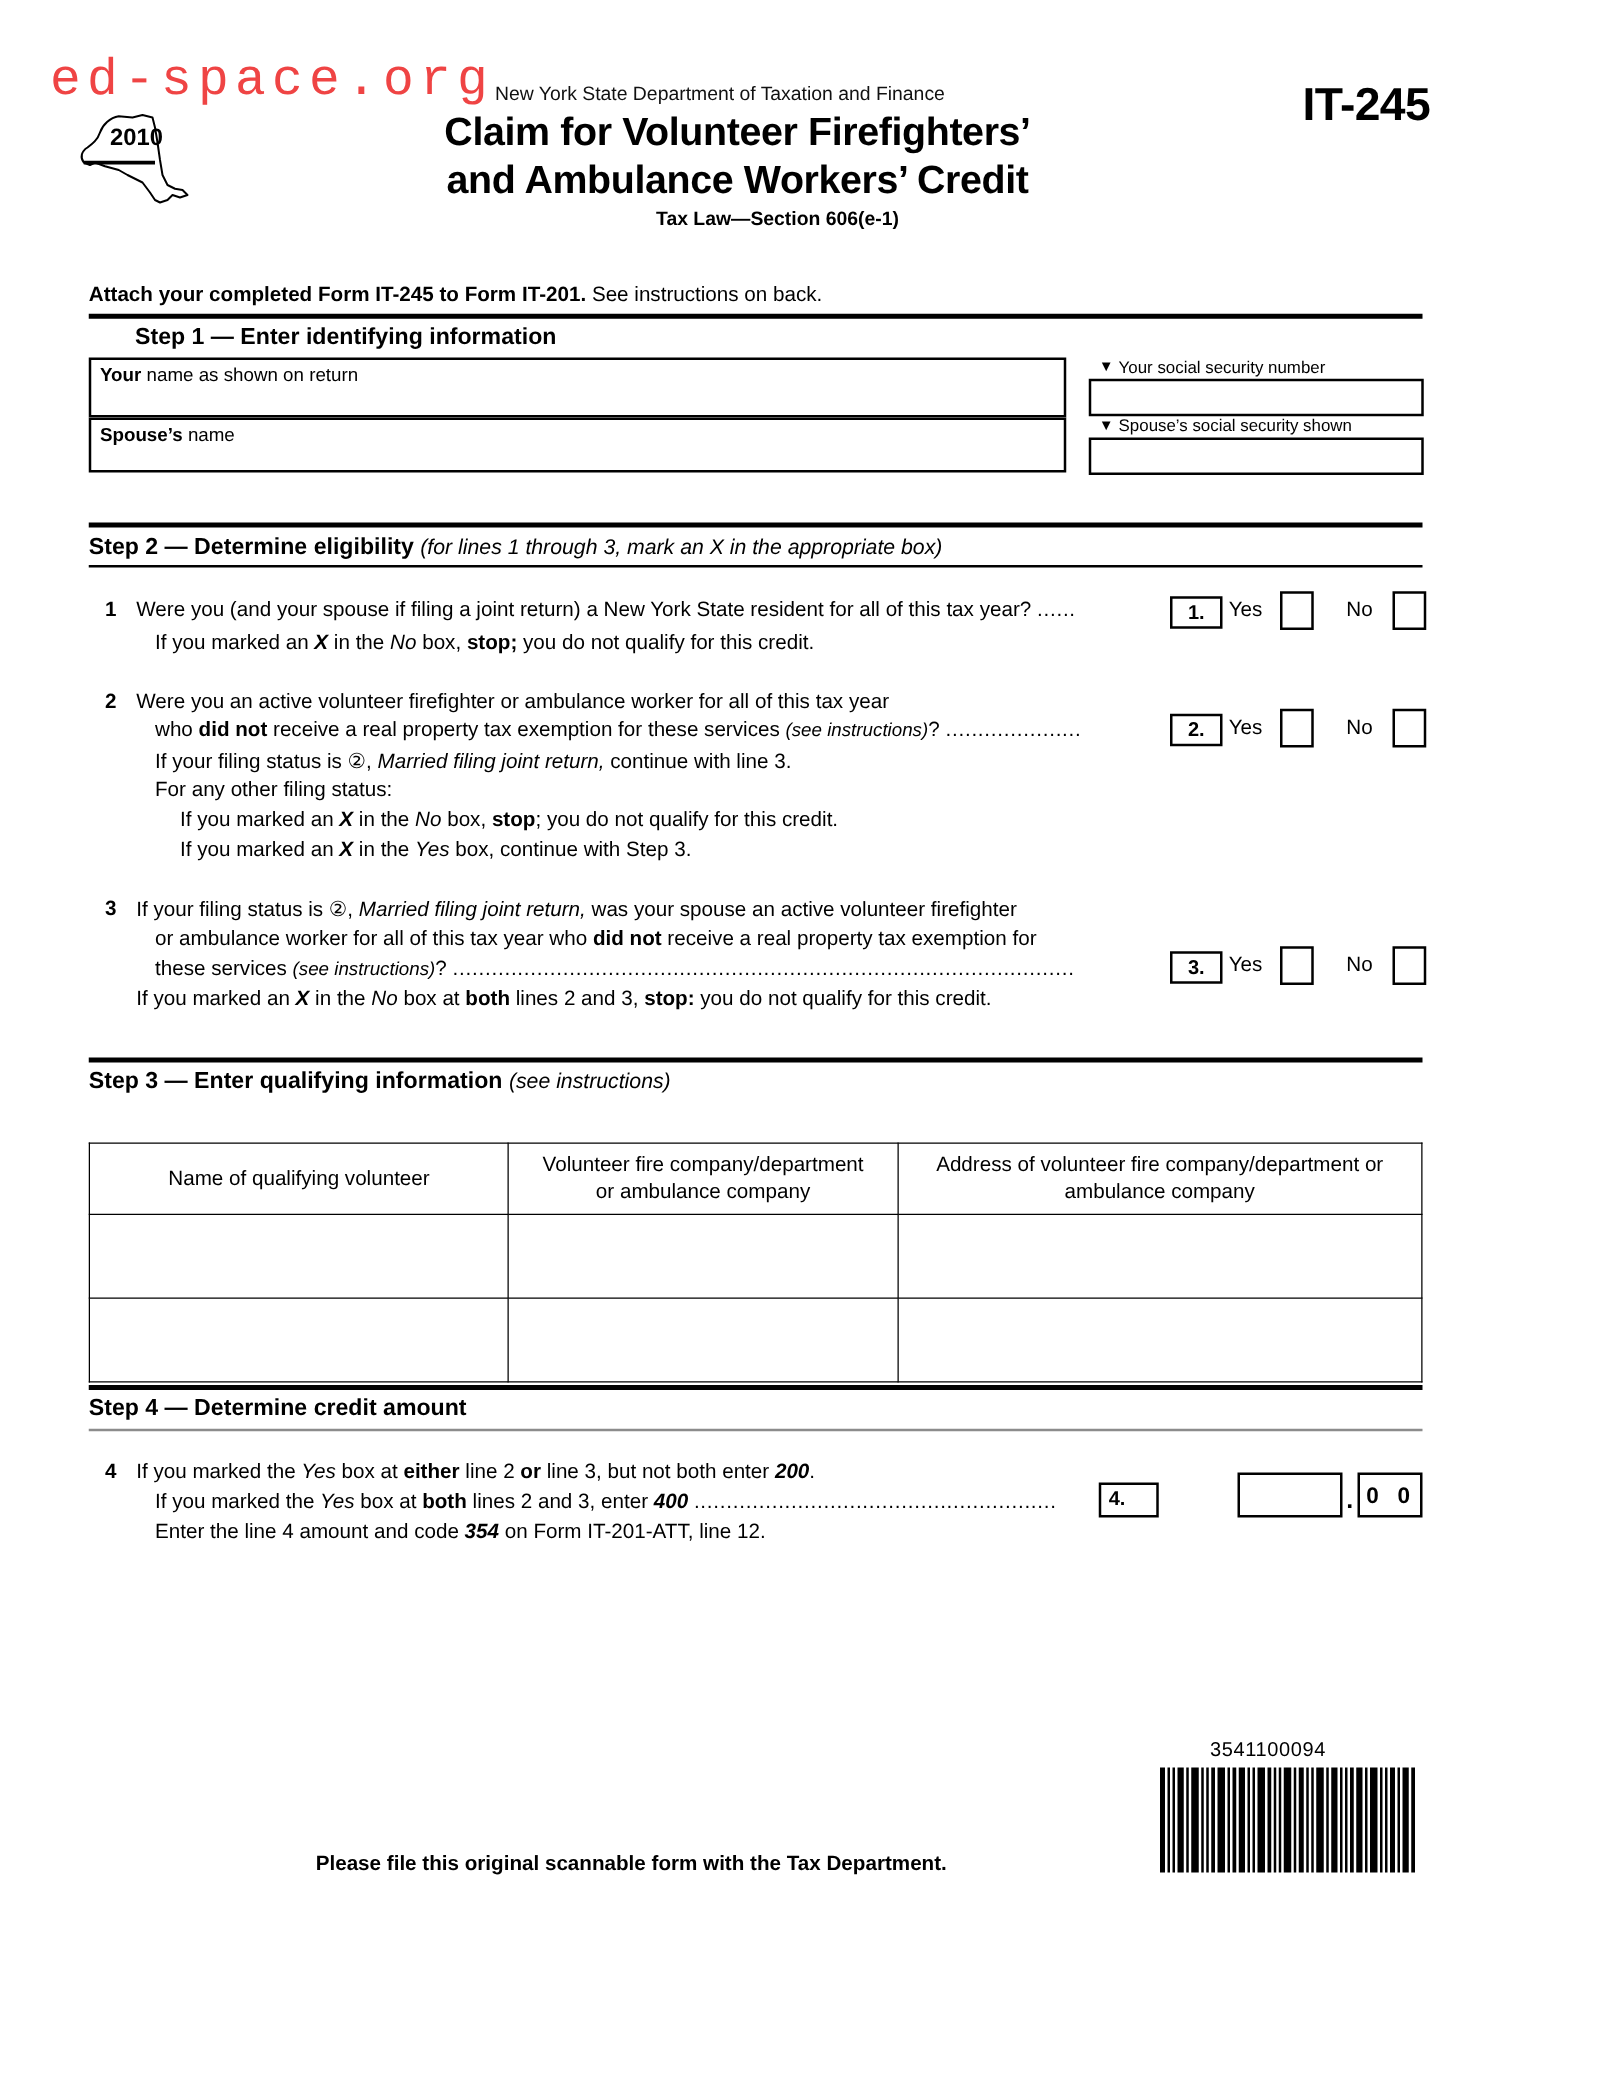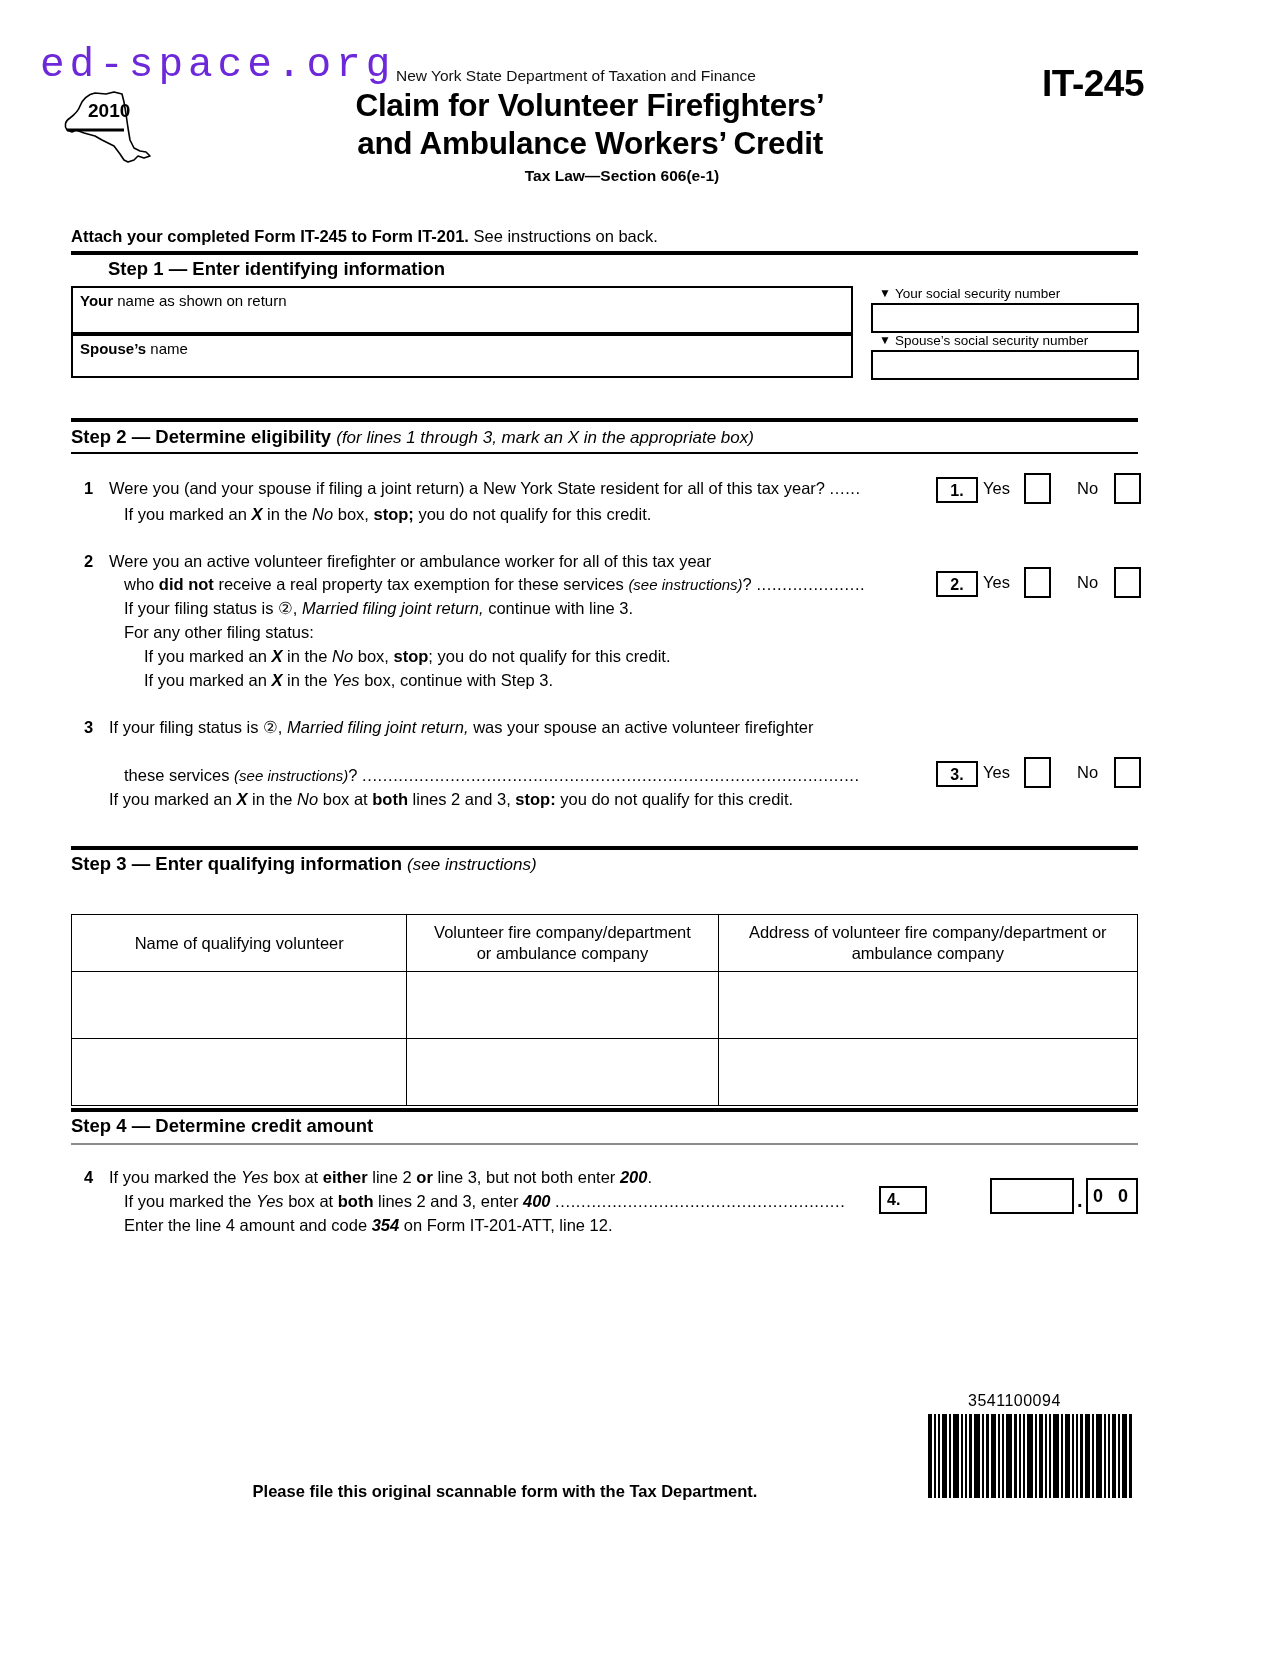--- a/index.html
+++ b/index.html
@@ -28,21 +28,21 @@
     left: 0; top: 0;
     width: 1282px;
     height: 205px;
   }
   .watermark {
     position: absolute;
     left: 40px; top: 42px;
     font-family: "Liberation Mono", monospace;
     font-size: 41px;
     letter-spacing: 5px;
-    color: #6d28d9;
+    color: #ef4444;
     white-space: nowrap;
   }
   .ny-outline {
     position: absolute;
     left: 62px; top: 88px;
     width: 112px; height: 78px;
   }
   .ny-year {
     position: absolute;
     left: 88px; top: 100px;
@@ -311,21 +311,21 @@
       <b>Spouse’s</b><span> name</span>
     </div>
   </div>
 
   <div class="ssn-lbl" style="left:879px; top:286px;">
     <span class="tri">▼</span><span>Your social security number</span>
   </div>
   <div class="ssnbox" style="left:871px; top:303px; width:268px; height:30px;"></div>
 
   <div class="ssn-lbl" style="left:879px; top:333px;">
-    <span class="tri">▼</span><span>Spouse’s social security number</span>
+    <span class="tri">▼</span><span>Spouse’s social security shown</span>
   </div>
   <div class="ssnbox" style="left:871px; top:350px; width:268px; height:30px;"></div>
 
   <div class="rule-thick" style="left:71px; top:418px; width:1067px;"></div>
   <div class="step-head" style="left:71px; top:426px;">
     <span>Step 2 — Determine eligibility</span> <span class="sub">(for lines 1 through 3, mark an X in the appropriate box)</span>
   </div>
   <div class="rule-thin" style="left:71px; top:452px; width:1067px;"></div>
 
   <div class="qnum" style="left:84px; top:479px;">1</div>
@@ -359,20 +359,23 @@
   <div class="qtext" style="left:144px; top:647px;">
     If you marked an <b><i>X</i></b> in the <i>No</i> box, <b>stop</b>; you do not qualify for this credit.
   </div>
   <div class="qtext" style="left:144px; top:671px;">
     If you marked an <b><i>X</i></b> in the <i>Yes</i> box, continue with Step 3.
   </div>
 
   <div class="qnum" style="left:84px; top:718px;">3</div>
   <div class="qtext" style="left:109px; top:718px;">
     If your filing status is ②, <i>Married filing joint return,</i> was your spouse an active volunteer firefighter
+  </div>
+  <div class="qtext" style="left:124px; top:742px;">
+    or ambulance worker for all of this tax year who <b>did not</b> receive a real property tax exemption for
   </div>
   <div class="qtext" style="left:124px; top:766px;">
     <span>these services </span><span class="ital-small">(see instructions)</span><span>?</span> <span class="dots">................................................................................................</span>
   </div>
   <div class="linebox" style="left:936px; top:761px;">3.</div>
   <div class="yesno-lbl" style="left:983px; top:763px;">Yes</div>
   <div class="checkbox" style="left:1024px; top:757px;"></div>
   <div class="yesno-lbl" style="left:1077px; top:763px;">No</div>
   <div class="checkbox" style="left:1114px; top:757px;"></div>
   <div class="qtext" style="left:109px; top:790px;">

